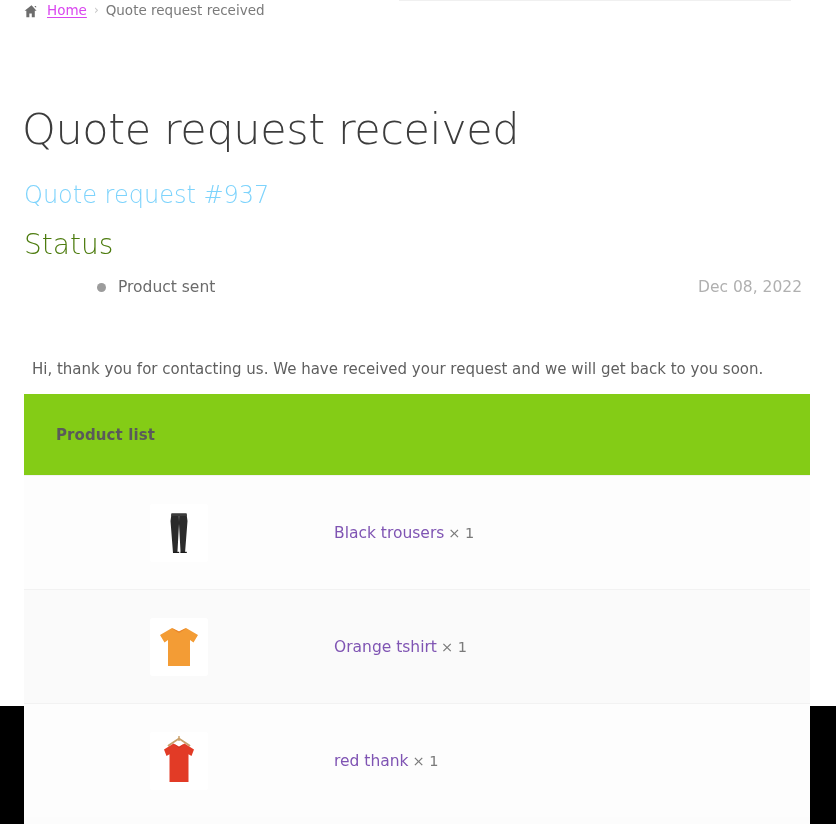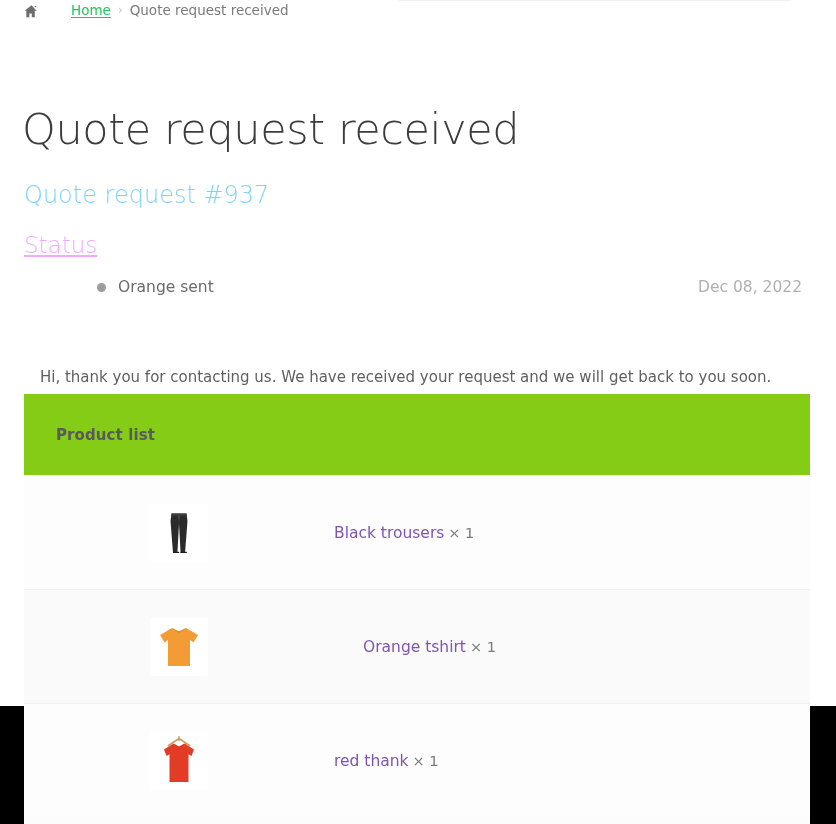--- a/index.html
+++ b/index.html
@@ -66,23 +66,22 @@
     display: inline-block;
     width: 15px;
     height: 15px;
     margin-right: 8px;
     position: relative;
     top: 1px;
     color: #6d6d6d;
   }
   .home-icon svg { display: block; }
   .crumb-link {
-    color: #22c55e;
+    color: #d946ef;
     text-underline-offset: 2px;
-    margin-left: 24px;
   }
   .crumb-sep {
     margin: 0 7px;
     color: #c4c4c4;
     font-size: 12px;
   }
   .crumb-current { color: #7a7a7a; }
 
   
   .page-title {
@@ -105,25 +104,24 @@
     font-size: 24px;
     font-weight: 300;
     color: #7dd3fc;
     line-height: 31px;
   }
   .status-heading {
     position: absolute;
     left: 24px;
     top: 230px;
     margin: 0;
-    font-size: 23px;
+    font-size: 28px;
     font-weight: 300;
-    color: #f0abfc;
+    color: #4d7c0f;
     line-height: 30px;
-    text-decoration: underline;
   }
 
   
   .status-row {
     position: absolute;
     left: 24px;
     top: 276px;
     width: 786px;
     height: 24px;
   }
@@ -152,21 +150,21 @@
     color: #b0b0b0;
     line-height: 23px;
   }
 
   
   .intro-text {
     position: absolute;
     left: 24px;
     top: 350px;
     width: 790px;
-    margin: 16px;
+    margin: 8px;
     font-size: 15px;
     color: #5f5f5f;
     line-height: 22px;
   }
 
   
   .product-table {
     position: absolute;
     left: 24px;
     top: 394px;
@@ -185,21 +183,21 @@
     color: #5a5a5a;
     letter-spacing: 0.1px;
   }
   .product-row {
     height: 113px;
     display: flex;
     align-items: center;
     border-top: 1px solid #f2f2f2;
     background: #fdfdfd;
   }
-  .product-row.alt { background: #fafafa; gap: 29px; }
+  .product-row.alt { background: #fafafa; }
   .product-row:first-of-type { border-top: none; }
 
   .thumb-cell {
     width: 310px;
     display: flex;
     justify-content: center;
     align-items: center;
   }
   .thumb {
     width: 58px;
@@ -251,21 +249,21 @@
     <span class="crumb-sep">›</span>
     <span class="crumb-current">Quote request received</span>
   </nav>
 
   <h1 class="page-title">Quote request received</h1>
   <h2 class="order-number">Quote request #937</h2>
   <h3 class="status-heading">Status</h3>
 
   <div class="status-row">
     <span class="status-dot"></span>
-    <span class="status-label">Orange sent</span>
+    <span class="status-label">Product sent</span>
     <span class="status-date">Dec 08, 2022</span>
   </div>
 
   <p class="intro-text">Hi, thank you for contacting us. We have received your request and we will get back to you soon.</p>
 
   <div class="product-table">
 
     <div class="product-table-head">
       <span class="th-label">Product list</span>
     </div>

